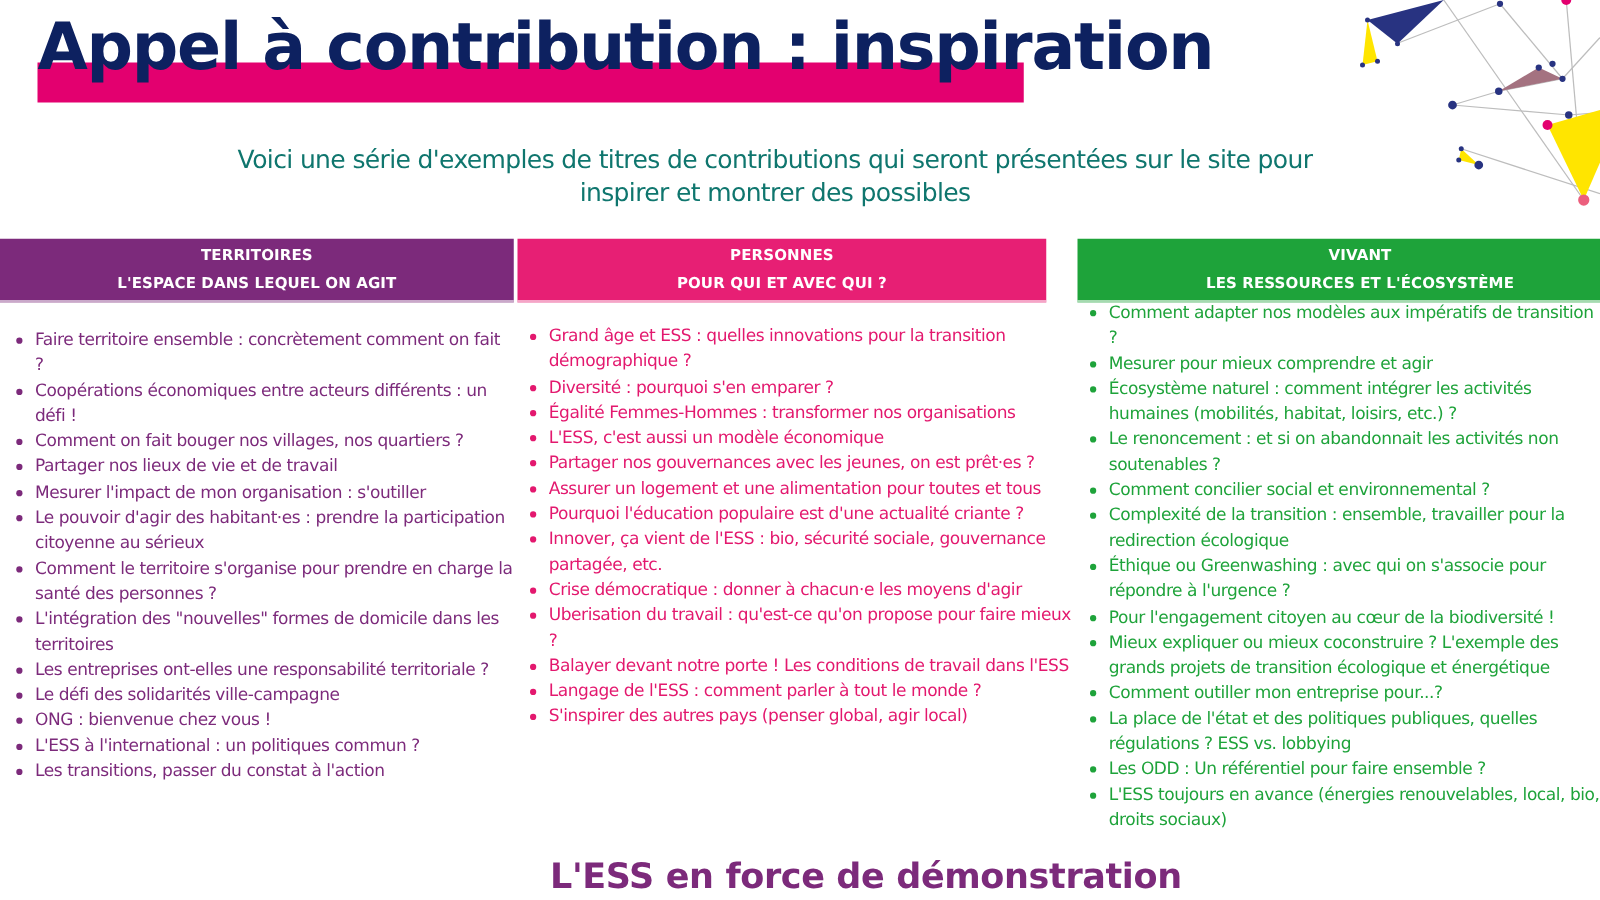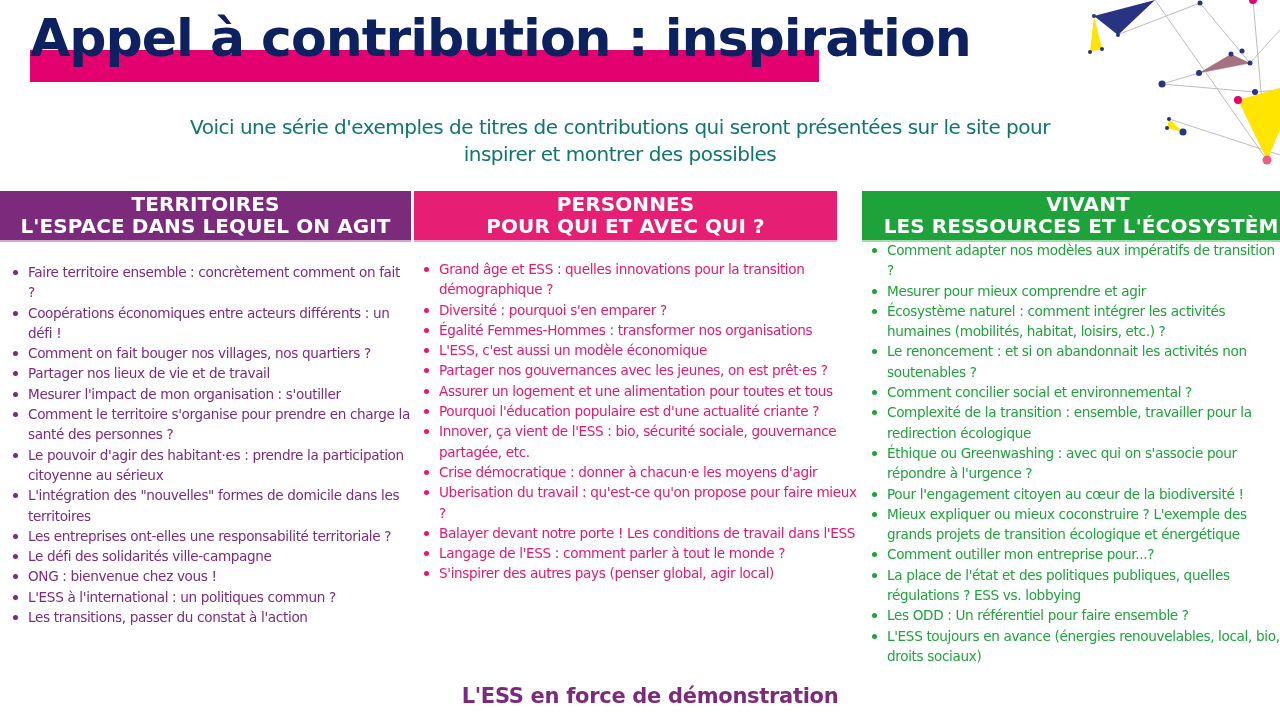--- a/index.html
+++ b/index.html
@@ -21,21 +21,21 @@
 
   .subtitle {
     position: absolute; left: 100px; top: 114px; width: 1040px;
     text-align: center; color: #0f766e;
     font-family: "DejaVu Sans", sans-serif; font-size: 20px; line-height: 27px;
     letter-spacing: -0.5px;
   }
 
   .col-header {
     position: absolute; top: 191px; height: 51px; color: #ffffff;
-    text-align: center; font-weight: bold; font-size: 20px; line-height: 22px;
+    text-align: center; font-weight: bold; font-size: 12px; line-height: 22px;
     padding-top: 2px; border-bottom: 2px solid rgba(255,255,255,0.6);
     letter-spacing: 0.1px;
   }
   .col-header div { white-space: nowrap; }
   .h-terr { left: 0; width: 411px; background: #7c2a7b; }
   .h-pers { left: 414px; width: 423px; background: #e71f74; }
   .h-viv  { left: 862px; width: 452px; background: #1ea33a; }
 
   .list {
     position: absolute; list-style: none;
@@ -49,21 +49,21 @@
   }
   .l-terr { left: 10px; top: 262px; width: 400px; color: #7c2a7b; }
   .l-terr .bullet { background: #7c2a7b; }
   .l-pers { left: 421px; top: 259px; width: 445px; color: #e3186e; }
   .l-pers .bullet { background: #e3186e; }
   .l-viv  { left: 869px; top: 240px; width: 415px; color: #1ea33a; }
   .l-viv .bullet { background: #1ea33a; }
 
   .footer {
     position: absolute; left: 440px; top: 684px; width: 420px; text-align: center;
-    font-weight: bold; font-size: 21px; color: #7c2a7b; letter-spacing: -0.3px;
+    font-weight: bold; font-size: 28px; color: #7c2a7b; letter-spacing: -0.3px;
     white-space: nowrap;
   }
 </style>
 </head>
 <body>
 
 <div class="title-bar"></div>
 <h1 class="title">Appel à contribution : inspiration</h1>
 
 <svg class="decoration" viewBox="0 0 220 180" xmlns="http://www.w3.org/2000/svg">
@@ -122,22 +122,22 @@
   <div>VIVANT</div>
   <div>LES RESSOURCES ET L'ÉCOSYSTÈME</div>
 </div>
 
 <ul class="list l-terr">
   <li><span class="bullet"></span><span>Faire territoire ensemble : concrètement comment on fait ?</span></li>
   <li><span class="bullet"></span><span>Coopérations économiques entre acteurs différents : un défi !</span></li>
   <li><span class="bullet"></span><span>Comment on fait bouger nos villages, nos quartiers ?</span></li>
   <li><span class="bullet"></span><span>Partager nos lieux de vie et de travail</span></li>
   <li><span class="bullet"></span><span>Mesurer l'impact de mon organisation : s'outiller</span></li>
+  <li><span class="bullet"></span><span>Le pouvoir d'agir des habitant·es : prendre la participation citoyenne au sérieux</span></li>
   <li><span class="bullet"></span><span>Comment le territoire s'organise pour prendre en charge la santé des personnes ?</span></li>
-  <li><span class="bullet"></span><span>Le pouvoir d'agir des habitant·es : prendre la participation citoyenne au sérieux</span></li>
   <li><span class="bullet"></span><span>L'intégration des "nouvelles" formes de domicile dans les territoires</span></li>
   <li><span class="bullet"></span><span>Les entreprises ont-elles une responsabilité territoriale ?</span></li>
   <li><span class="bullet"></span><span>Le défi des solidarités ville-campagne</span></li>
   <li><span class="bullet"></span><span>ONG : bienvenue chez vous !</span></li>
   <li><span class="bullet"></span><span>L'ESS à l'international : un politiques commun ?</span></li>
   <li><span class="bullet"></span><span>Les transitions, passer du constat à l'action</span></li>
 </ul>
 
 <ul class="list l-pers">
   <li><span class="bullet"></span><span>Grand âge et ESS : quelles innovations pour la transition démographique ?</span></li>

